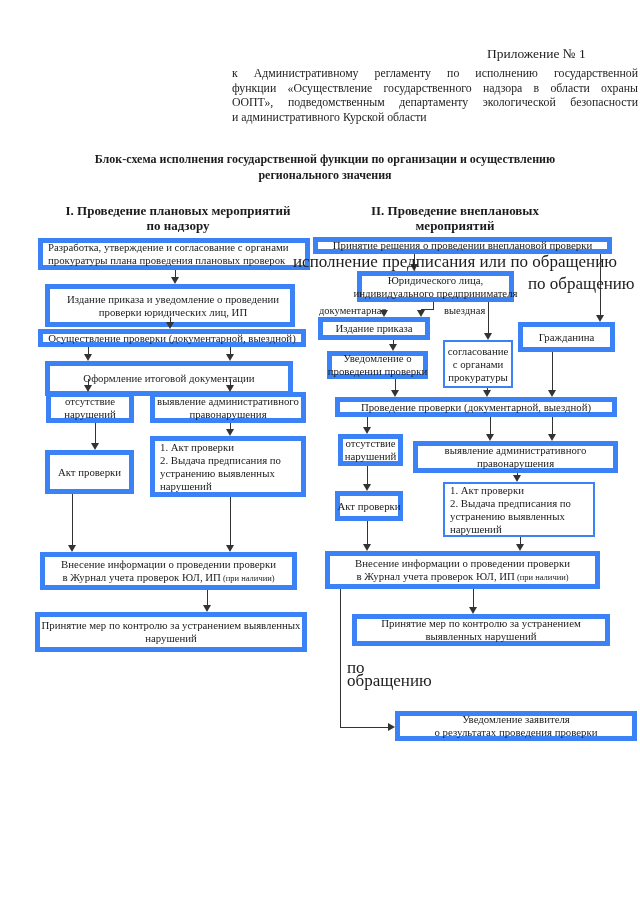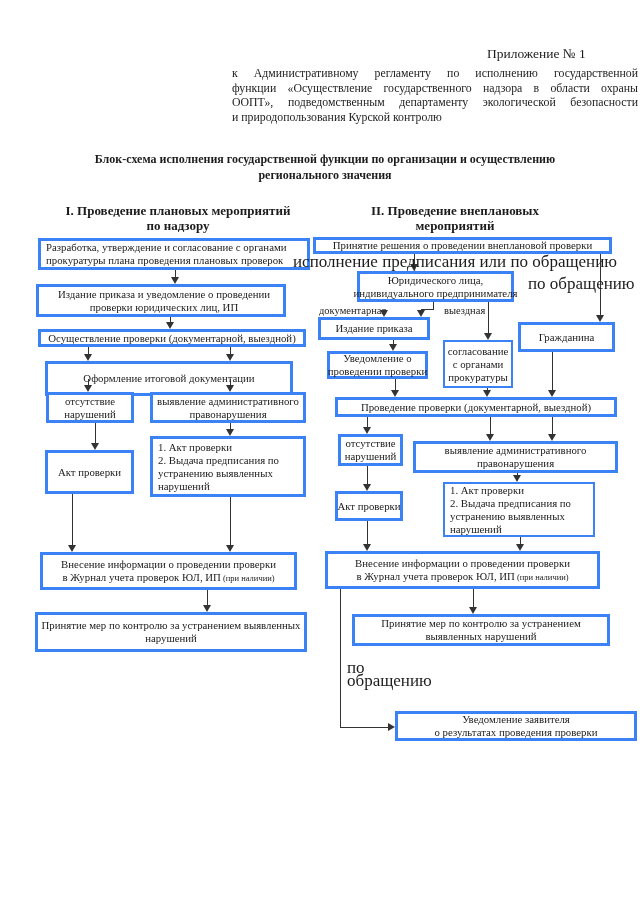--- a/index.html
+++ b/index.html
@@ -7,21 +7,21 @@
     width:640px;height:905px;
     background:#ffffff;
     position:relative;
     font-family:"Liberation Serif","DejaVu Serif",serif;
     color:#1c1c1c;
     overflow:hidden;
   }
   
   .box{
     position:absolute;box-sizing:border-box;
-    border:3px solid #3b82f6;
+    border:5px solid #3b82f6;
     background:#fff;
     display:flex;flex-direction:column;
     justify-content:center;align-items:center;
     text-align:center;
     font-size:10.8px;line-height:13px;
     padding:1px 2px;
   }
   .box.thick{border-width:2px;}
   .box.ta-l{align-items:flex-start;text-align:left;padding-left:5px;}
   .ln{display:block;white-space:nowrap;}
@@ -49,21 +49,21 @@
 </style>
 </head>
 <body>
 
 <div class="appendix">Приложение № 1</div>
 
 <div class="regpar">
   <div class="jline">к Административному регламенту по исполнению государственной</div>
   <div class="jline">функции «Осуществление государственного надзора в области охраны</div>
   <div class="jline">ООПТ», подведомственным департаменту экологической безопасности</div>
-  <div>и природопользования Курской контролю</div>
+  <div>и административного Курской области</div>
 </div>
 
 <div class="title">
   <div>Блок-схема исполнения государственной функции по организации и осуществлению</div>
   <div>регионального значения</div>
 </div>
 
 <div class="colhead" style="left:52px;top:203px;width:252px;">
   <div>I. Проведение плановых мероприятий</div>
   <div>по надзору</div>
@@ -73,21 +73,21 @@
   <div>по надзору</div>
 </div>
 
 <div class="box ta-l" style="left:38px;top:238px;width:272px;height:32px;">
   <span class="ln">Разработка, утверждение и согласование с органами</span>
   <span class="ln">прокуратуры плана проведения плановых проверок</span>
 </div>
 <div class="vl" style="left:175px;top:270px;height:7px;"></div>
 <div class="ad" style="left:171px;top:277px;"></div>
 
-<div class="box" style="left:36px;top:284px;width:250px;height:33px;padding-left:8px;">
+<div class="box" style="left:45px;top:284px;width:250px;height:43px;padding-left:8px;">
   <span class="ln">Издание приказа и уведомление о проведении</span>
   <span class="ln">проверки юридических лиц, ИП</span>
 </div>
 <div class="vl" style="left:170px;top:317px;height:5px;"></div>
 <div class="ad" style="left:166px;top:322px;"></div>
 
 <div class="box" style="left:38px;top:329px;width:268px;height:18px;">
   <span class="ln">Осуществление проверки (документарной, выездной)</span>
 </div>
 <div class="vl" style="left:88px;top:347px;height:7px;"></div>

